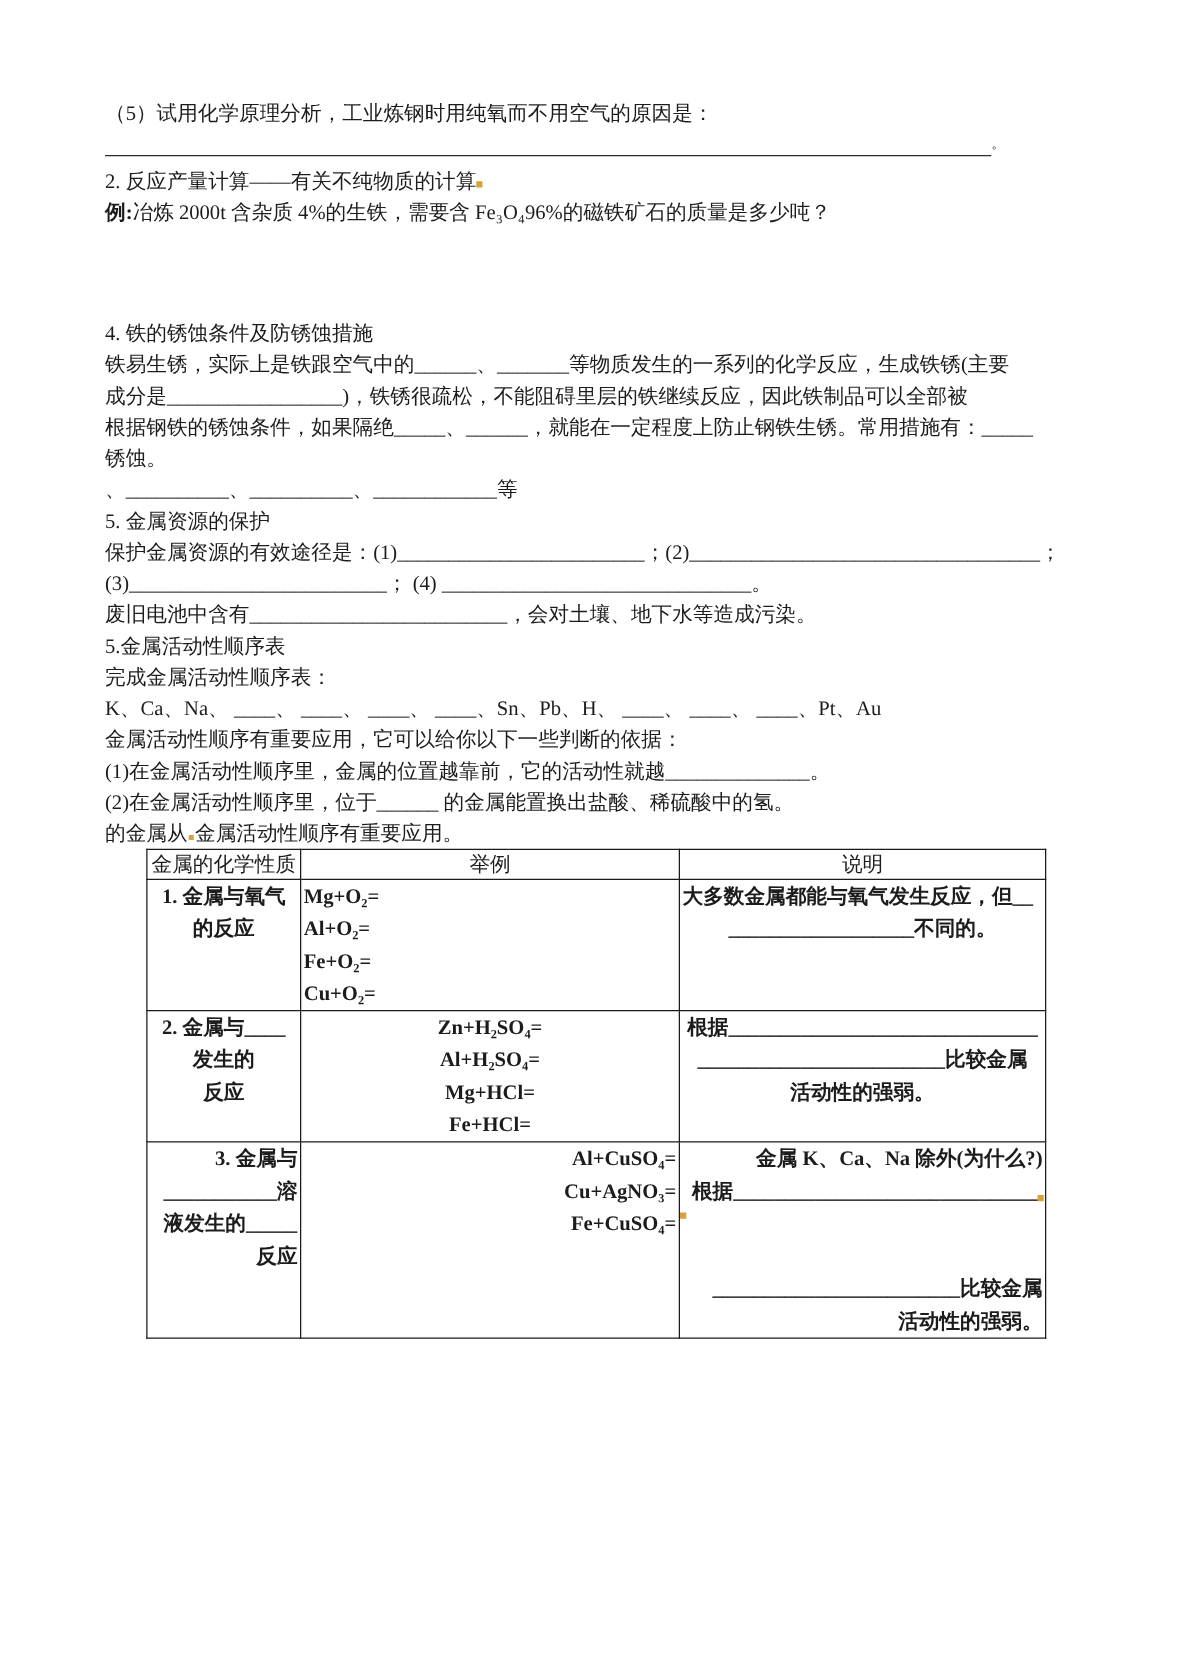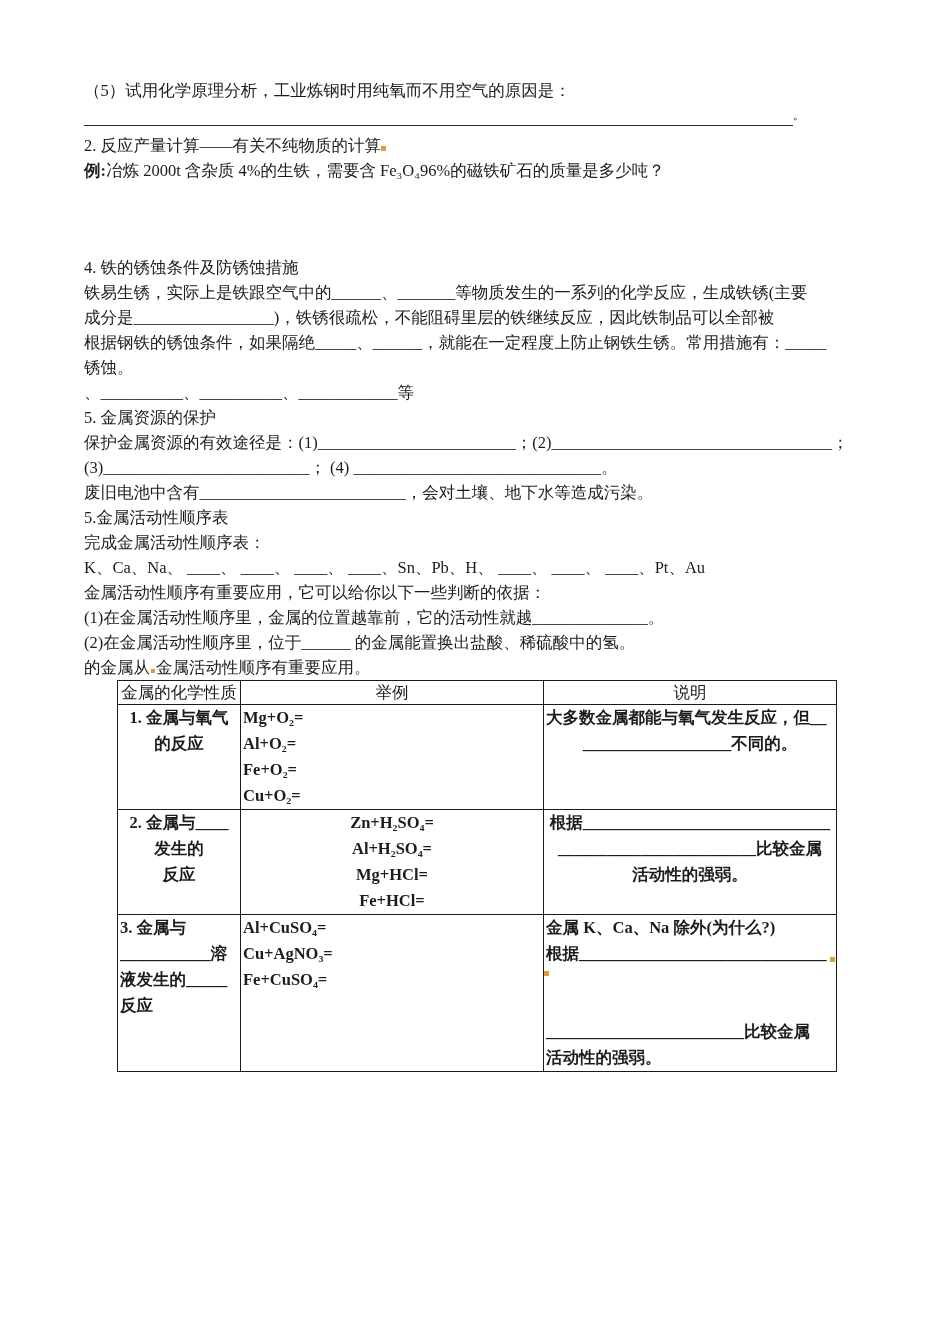--- a/index.html
+++ b/index.html
@@ -48,21 +48,21 @@
   .col-note  { width:293px; }
   td.prop-center { text-align:center; padding-top:22px; }
   td.pad-top-sm { padding-top:6px; }
   .cell-line { min-height:26px; white-space:nowrap; overflow:hidden;font-weight:bold; }
   .cell-line.center { text-align:center; }
   td.rel { position:relative; }
   .mark.abs-a { position:absolute; top:42px; right:1px; }
   .mark.abs-b { position:absolute; top:56px; left:0px; }
   .r1 td { height:101px; }
   .r2 td { height:101px;text-align:center; }
-  .r3 td { height:128px; }
+  .r3 td { height:128px;text-align:right; }
 </style>
 </head>
 <body>
 
 <div class="doc">
 
   <div class="line">（5）试用化学原理分析，工业炼钢时用纯氧而不用空气的原因是：</div>
 
   <div class="line"><span class="fill-rule"></span><span class="tiny-circ">。</span></div>
 

